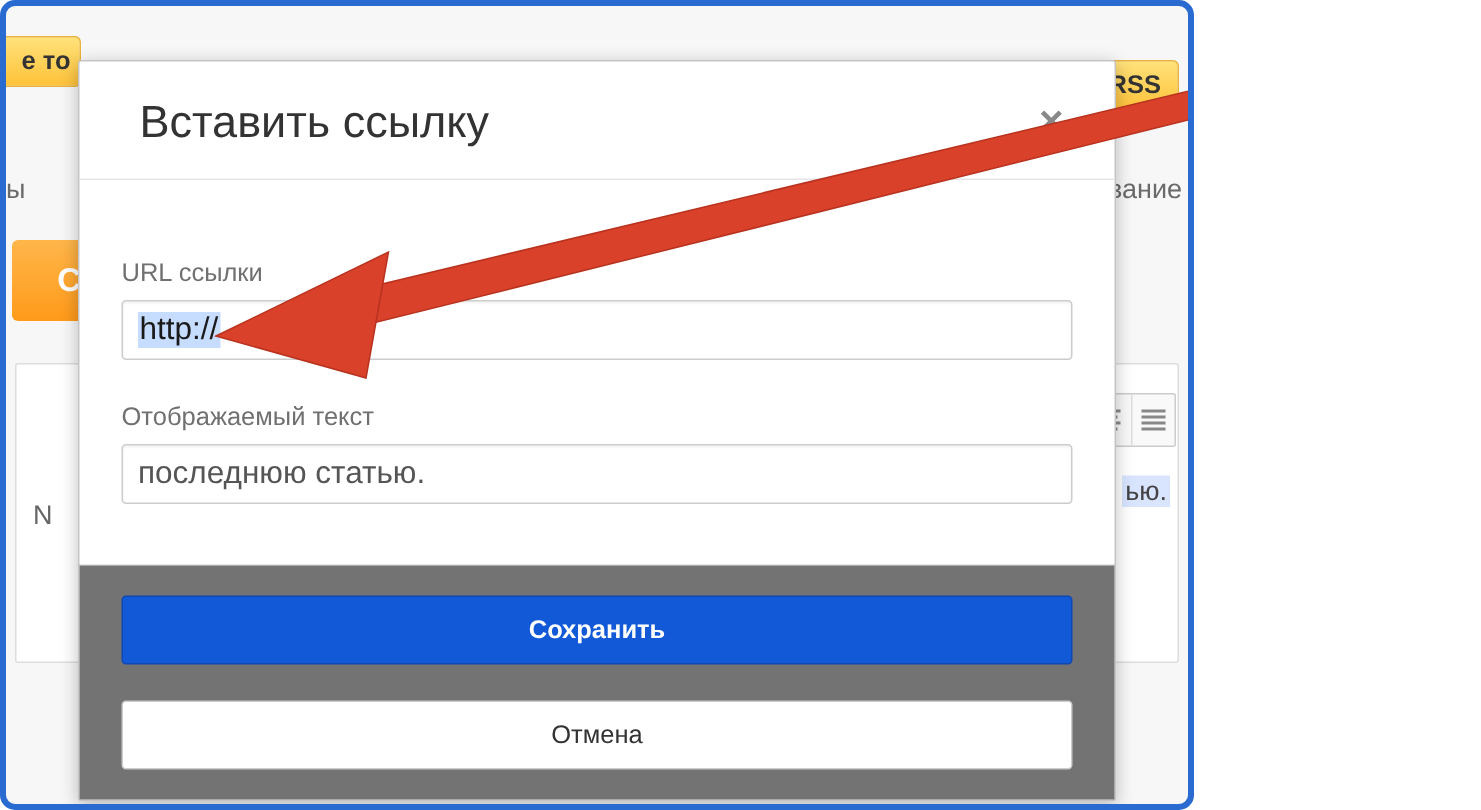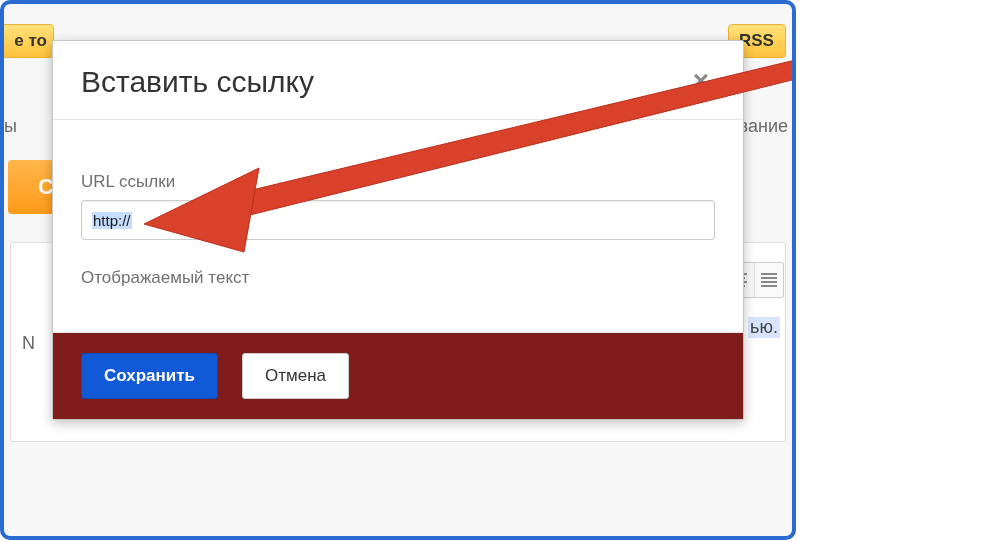--- a/index.html
+++ b/index.html
@@ -17,21 +17,21 @@
     position: absolute;
     background: linear-gradient(#ffe27a, #ffc23a);
     border: 1px solid #eab23a;
     border-radius: 4px;
     padding: 6px 10px;
     font-size: 17px;
     font-weight: bold;
     color: #333;
   }
   .bg-btn.left { top: 20px; left: -10px; width: 60px; text-align: right; padding-right: 6px; }
-  .bg-btn.right { top: 20px; right: 6px; width: 58px; text-align: left; }
+  .bg-btn.right { top: 36px; right: 6px; width: 58px; text-align: left; }
   .bg-text {
     position: absolute;
     color: #6a6a6a;
     font-size: 18px;
   }
   .bg-text.t1 { top: 112px; left: 0px; }
   .bg-text.t2 { top: 112px; right: 4px; }
   .bg-text.t3 { top: 329px; left: 18px; color:#666;}
   .bg-text.t4 { top: 313px; right: 12px; color:#444; background:#d9e5ff; padding:0 2px;}
   .bg-orange {
@@ -58,21 +58,21 @@
   
   .modal {
     position: absolute;
     top: 36px; left: 48px; right: 48px;
     background: #fff;
     border: 1px solid #c5c5c5;
     border-radius: 2px;
     box-shadow: 0 3px 12px rgba(0,0,0,0.25);
   }
   .modal-header {
-    padding: 24px 28px 20px 28px;
+    padding: 24px 28px 20px 40px;
     border-bottom: 1px solid #e5e5e5;
     display: flex;
     justify-content: space-between;
   }
   .modal-title {
     font-size: 30px;
     font-weight: 400;
     color: #333;
   }
   .close-x {
@@ -91,39 +91,40 @@
     color: #707070;
     margin-bottom: 8px;
   }
   .field-input {
     width: 100%;
     height: 40px;
     border: 1px solid #ccc;
     border-radius: 3px;
     background: #fff;
     padding: 6px 10px;
-    font-size: 15px;
+    font-size: 21px;
     color: #555;
     box-shadow: inset 0 1px 2px rgba(0,0,0,0.07);
   }
   .field-group { margin-bottom: 24px; position: relative; margin-top: 28px; }
   .sel {
     background: #c7ddff;
     color: #1a1a1a;
     padding: 0 1px;
   }
   .input-display {
     display:flex; align-items:center;
   }
   .modal-footer {
-    background: #7f1d1d;
+    background: #737373;
     border-top: 1px solid #e5e5e5;
     padding: 20px 28px;
     display: flex;
     gap: 24px;
+    flex-direction: column;
   }
   .btn {
     height: 46px;
     padding: 0 22px;
     font-size: 17px;
     border-radius: 3px;
     cursor: pointer;
     display: inline-flex;
     align-items: center;
     justify-content: center;
@@ -185,20 +186,21 @@
     </div>
     <div class="modal-body">
       <div class="field-group">
         <div class="field-label">URL ссылки</div>
         <div class="field-input input-display">
           <span class="sel">http://</span>
         </div>
       </div>
       <div class="field-group" style="margin-bottom:4px">
         <div class="field-label">Отображаемый текст</div>
+        <input class="field-input" type="text" value="последнюю статью." style="">
       </div>
     </div>
     <div class="modal-footer">
       <button class="btn btn-primary">Сохранить</button>
       <button class="btn btn-secondary">Отмена</button>
     </div>
   </div>
 
   <svg class="arrow-svg" viewBox="0 0 720 220">
     <defs></defs>

